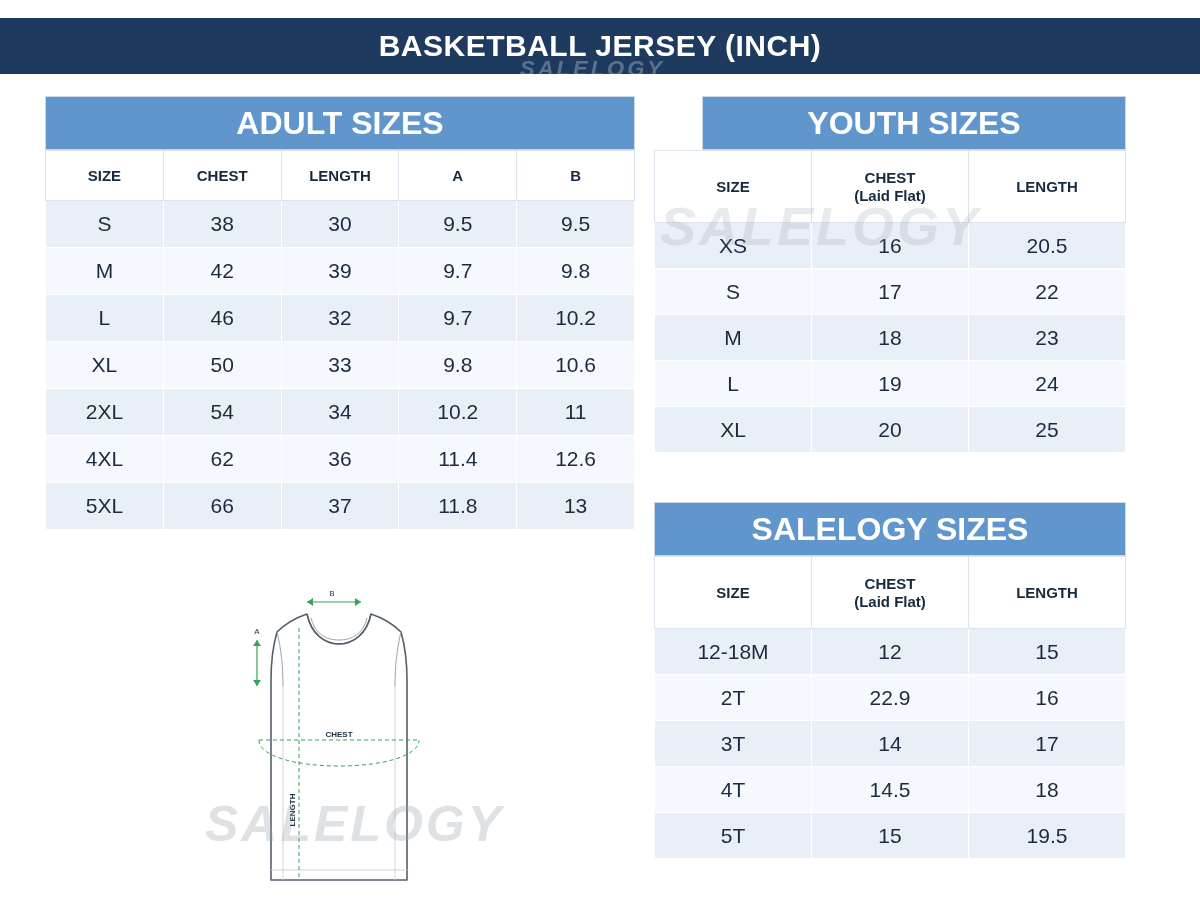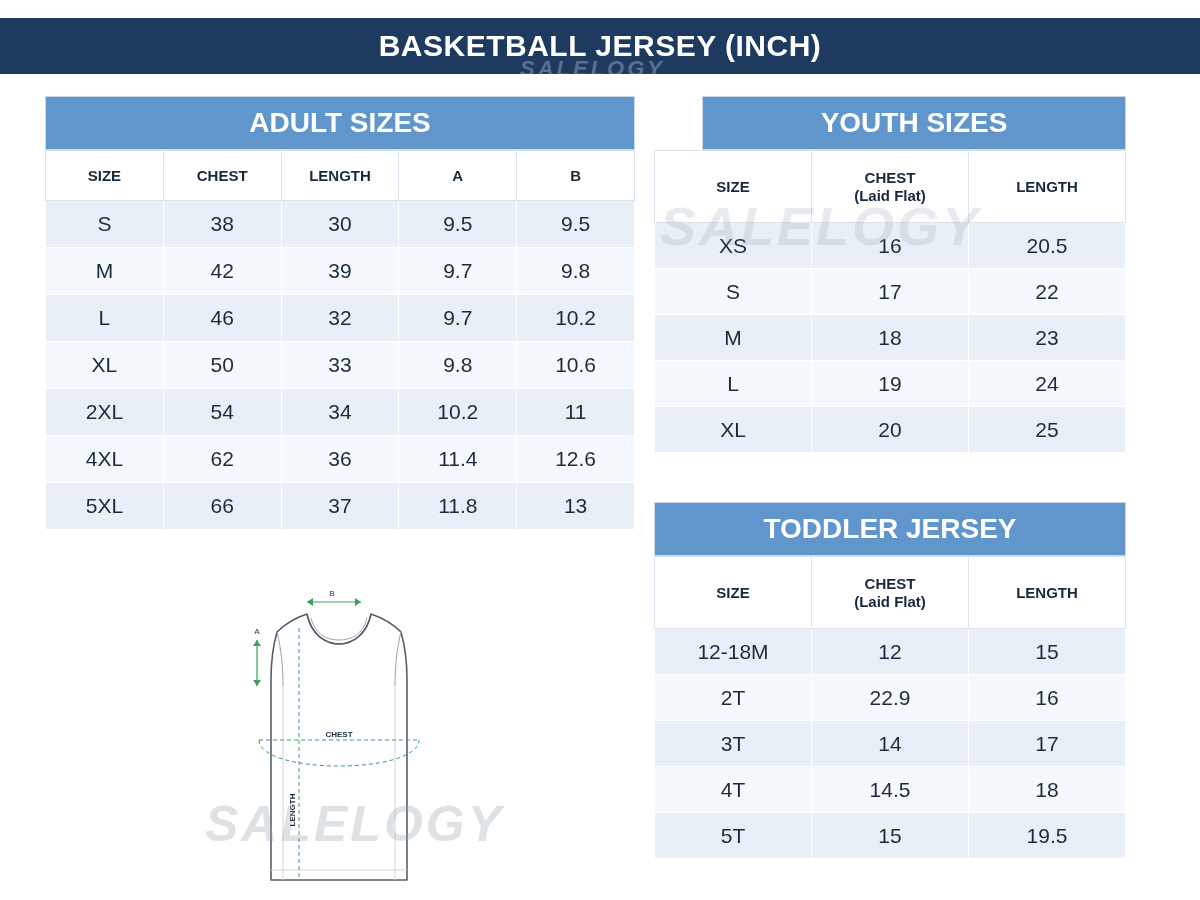--- a/index.html
+++ b/index.html
@@ -30,21 +30,21 @@
     font-size: 30px;
     font-weight: bold;
     letter-spacing: 0.5px;
   }
 
   
   .tbl-block { position: absolute; }
   .tbl-head {
     background: #6196cd;
     color: #ffffff;
-    font-size: 28px;
+    font-size: 32px;
     font-weight: bold;
     text-align: center;
     display: flex; align-items: center; justify-content: center;
     border: 1px solid #c9d7e6;
   }
   table.sz {
     border-collapse: collapse;
     width: 100%;
     table-layout: fixed;
   }
@@ -225,21 +225,21 @@
         <tr>
           <td>XL</td>
           <td>20</td>
           <td>25</td>
         </tr>
       </tbody>
     </table>
   </div>
 
   <div class="tbl-block" id="toddler-block">
-    <div class="tbl-head">TODDLER JERSEY</div>
+    <div class="tbl-head">SALELOGY SIZES</div>
     <table class="sz">
       <thead>
         <tr>
           <th>
             <span class="sub-line">SIZE</span>
           </th>
           <th>
             <span class="sub-line">CHEST</span>
             <span class="sub-line">(Laid Flat)</span>
           </th>

